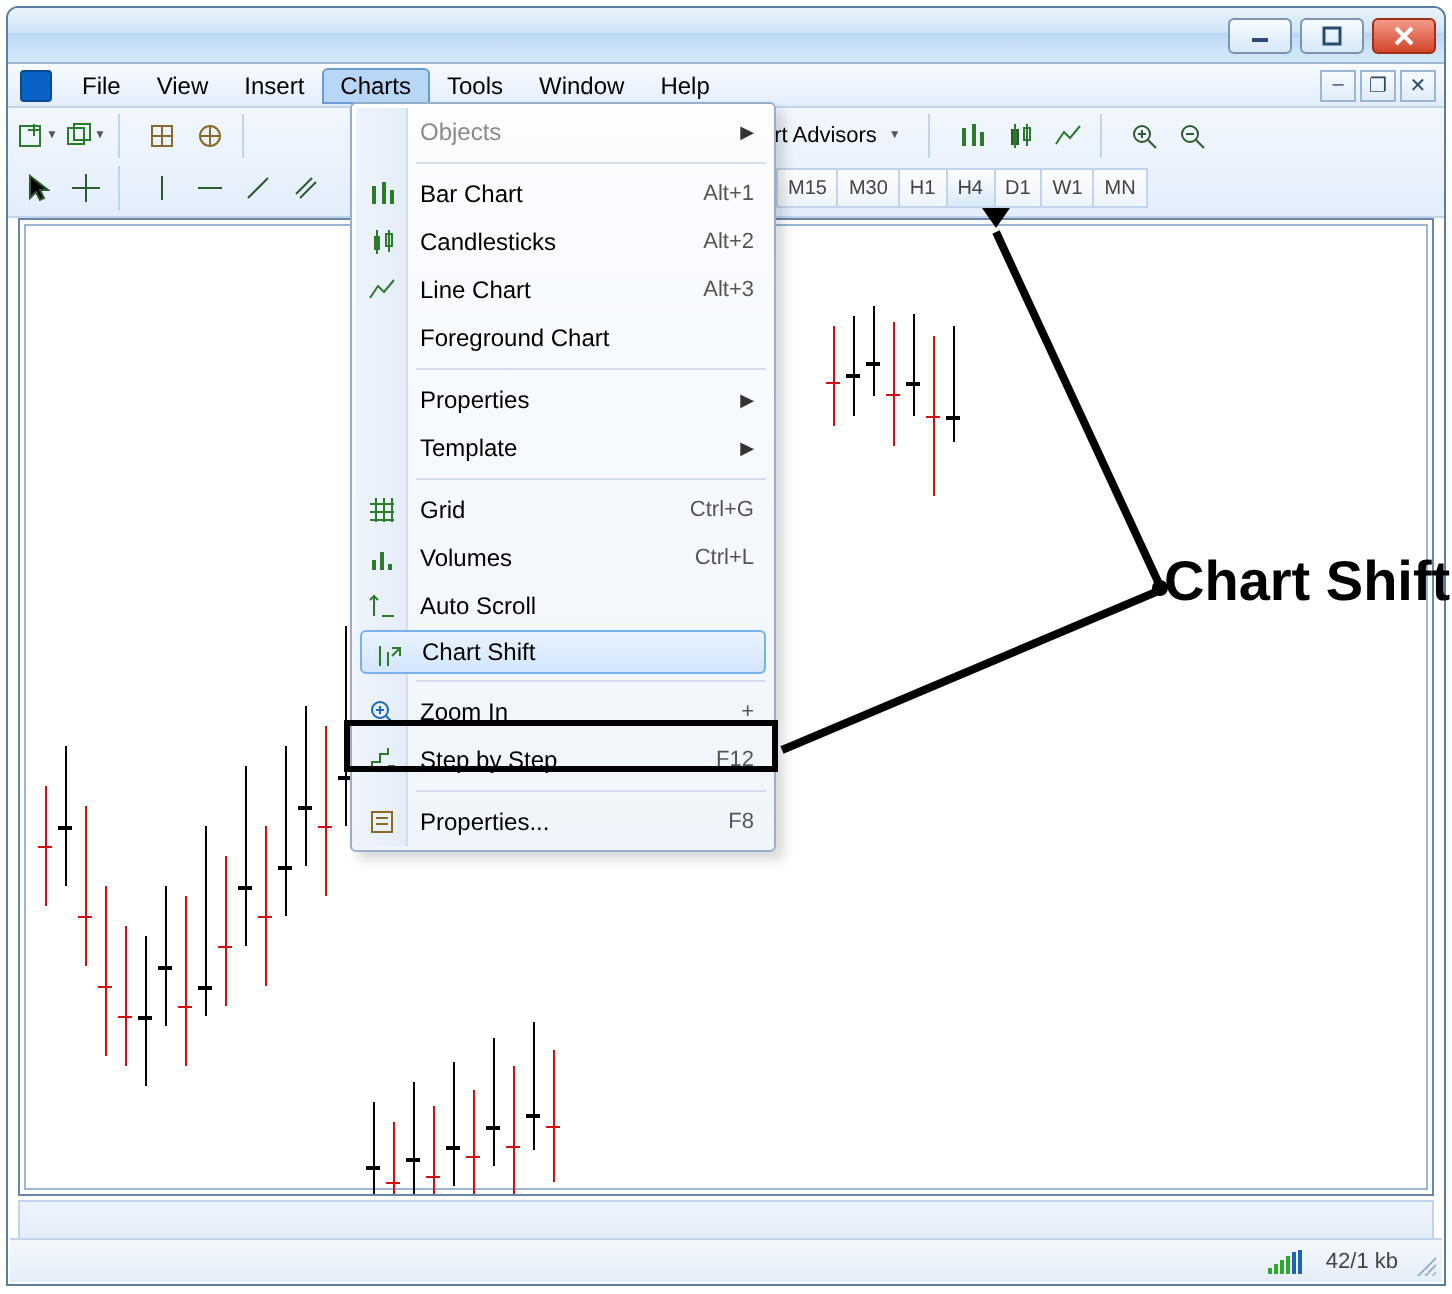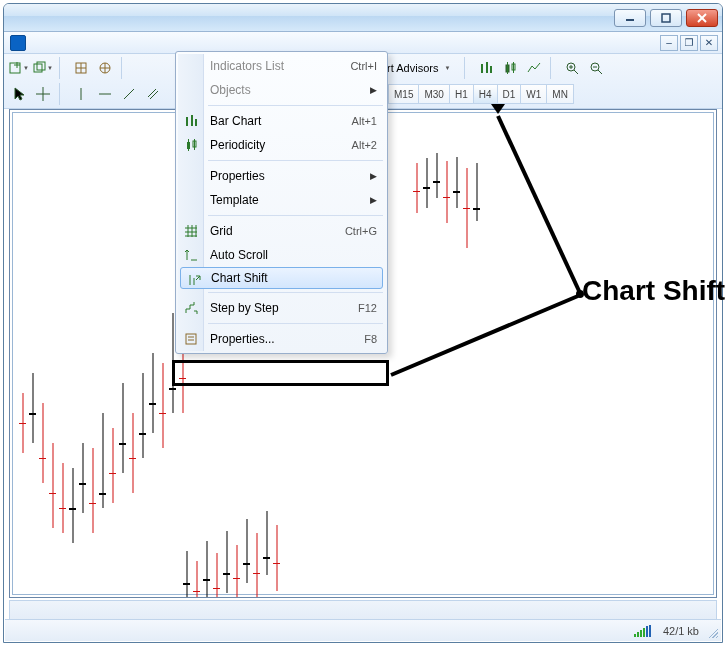--- a/index.html
+++ b/index.html
@@ -257,20 +257,29 @@
     <div class="tb-btn tb-close">
       <svg width="10" height="10">
           <line x1="1" y1="1" x2="9" y2="9" stroke="#fff" stroke-width="2"></line>
           <line x1="9" y1="1" x2="1" y2="9" stroke="#fff" stroke-width="2"></line>
         </svg>
     </div>
   </div>
 
   <div class="menubar">
     <div class="app-icon"></div>
+    <div id="menubar-items" style="display: flex;">
+        <div class="mitem">File</div>
+        <div class="mitem">View</div>
+        <div class="mitem">Insert</div>
+        <div class="mitem active">Charts</div>
+        <div class="mitem">Tools</div>
+        <div class="mitem">Window</div>
+        <div class="mitem">Help</div>
+      </div>
     <div class="mdi-ctrls">
       <div class="mdi">–</div>
       <div class="mdi">❐</div>
       <div class="mdi">✕</div>
     </div>
   </div>
 
   <div class="toolbars">
     <div class="tool-row">
       <div class="tbtn">
@@ -558,24 +567,20 @@
         <span></span>
       </div>
     <span>42/1 kb</span>
     <div class="resize-grip"></div>
   </div>
 
 </div>
 
 <div class="dropdown" id="charts-dropdown">
   <div class="dd-gutter"></div>
-<div class="dd-item disabled">
-      <span>Indicators List</span>
-      <span class="shortcut">Ctrl+I</span>
-    </div>
     <div class="dd-item disabled">
       <span>Objects</span>
       <span class="sub-arrow">▶</span>
     </div>
     <div class="dd-sep"></div>
     <div class="dd-item">
       <span class="ico">
         <svg width="14" height="14" stroke="#2c7a2c">
           <line x1="3" y1="3" x2="3" y2="12" stroke-width="2"></line>
           <line x1="8" y1="1" x2="8" y2="12" stroke-width="2"></line>
@@ -587,22 +592,34 @@
     </div>
     <div class="dd-item">
       <span class="ico">
         <svg width="14" height="14">
           <rect x="3" y="4" width="3" height="7" fill="#2c7a2c"></rect>
           <line x1="4.5" y1="1" x2="4.5" y2="13" stroke="#2c7a2c"></line>
           <rect x="9" y="3" width="3" height="6" fill="none" stroke="#2c7a2c"></rect>
           <line x1="10.5" y1="1" x2="10.5" y2="12" stroke="#2c7a2c"></line>
         </svg>
       </span>
-      <span>Periodicity</span>
+      <span>Candlesticks</span>
       <span class="shortcut">Alt+2</span>
+    </div>
+    <div class="dd-item">
+      <span class="ico">
+        <svg width="14" height="14">
+          <polyline points="1,11 5,5 8,8 13,2" fill="none" stroke="#2c7a2c"></polyline>
+        </svg>
+      </span>
+      <span>Line Chart</span>
+      <span class="shortcut">Alt+3</span>
+    </div>
+    <div class="dd-item">
+      <span>Foreground Chart</span>
     </div>
     <div class="dd-sep"></div>
     <div class="dd-item">
       <span>Properties</span>
       <span class="sub-arrow">▶</span>
     </div>
     <div class="dd-item">
       <span>Template</span>
       <span class="sub-arrow">▶</span>
     </div>
@@ -616,20 +633,31 @@
           <line x1="4" y1="1" x2="4" y2="13"></line>
           <line x1="8" y1="1" x2="8" y2="13"></line>
           <line x1="12" y1="1" x2="12" y2="13"></line>
         </svg>
       </span>
       <span>Grid</span>
       <span class="shortcut">Ctrl+G</span>
     </div>
     <div class="dd-item">
       <span class="ico">
+        <svg width="14" height="14" stroke="#2c7a2c" stroke-width="2">
+          <line x1="3" y1="13" x2="3" y2="8"></line>
+          <line x1="7" y1="13" x2="7" y2="4"></line>
+          <line x1="11" y1="13" x2="11" y2="10"></line>
+        </svg>
+      </span>
+      <span>Volumes</span>
+      <span class="shortcut">Ctrl+L</span>
+    </div>
+    <div class="dd-item">
+      <span class="ico">
         <svg width="14" height="14" stroke="#2c7a2c">
           <line x1="3" y1="2" x2="3" y2="12"></line>
           <polyline points="1,4 3,2 5,4" fill="none"></polyline>
           <line x1="7" y1="12" x2="13" y2="12"></line>
         </svg>
       </span>
       <span>Auto Scroll</span>
     </div>
     <div class="dd-item highlight">
       <span class="ico">
@@ -638,20 +666,32 @@
           <line x1="7" y1="5" x2="7" y2="12"></line>
           <polyline points="9,3 13,3 13,7" fill="none"></polyline>
           <line x1="13" y1="3" x2="9" y2="7"></line>
         </svg>
       </span>
       <span>Chart Shift</span>
     </div>
     <div class="dd-sep"></div>
     <div class="dd-item">
       <span class="ico">
+        <svg width="14" height="14" stroke="#1866c0" fill="none">
+          <circle cx="6" cy="6" r="4"></circle>
+          <line x1="9" y1="9" x2="13" y2="13"></line>
+          <line x1="6" y1="4" x2="6" y2="8"></line>
+          <line x1="4" y1="6" x2="8" y2="6"></line>
+        </svg>
+      </span>
+      <span>Zoom In</span>
+      <span class="shortcut">+</span>
+    </div>
+    <div class="dd-item">
+      <span class="ico">
         <svg width="14" height="14" stroke="#2c7a2c" fill="none">
           <polyline points="2,12 2,8 6,8 6,4 10,4 10,1"></polyline>
           <polyline points="10,10 13,10 13,13"></polyline>
         </svg>
       </span>
       <span>Step by Step</span>
       <span class="shortcut">F12</span>
     </div>
     <div class="dd-sep"></div>
     <div class="dd-item">

